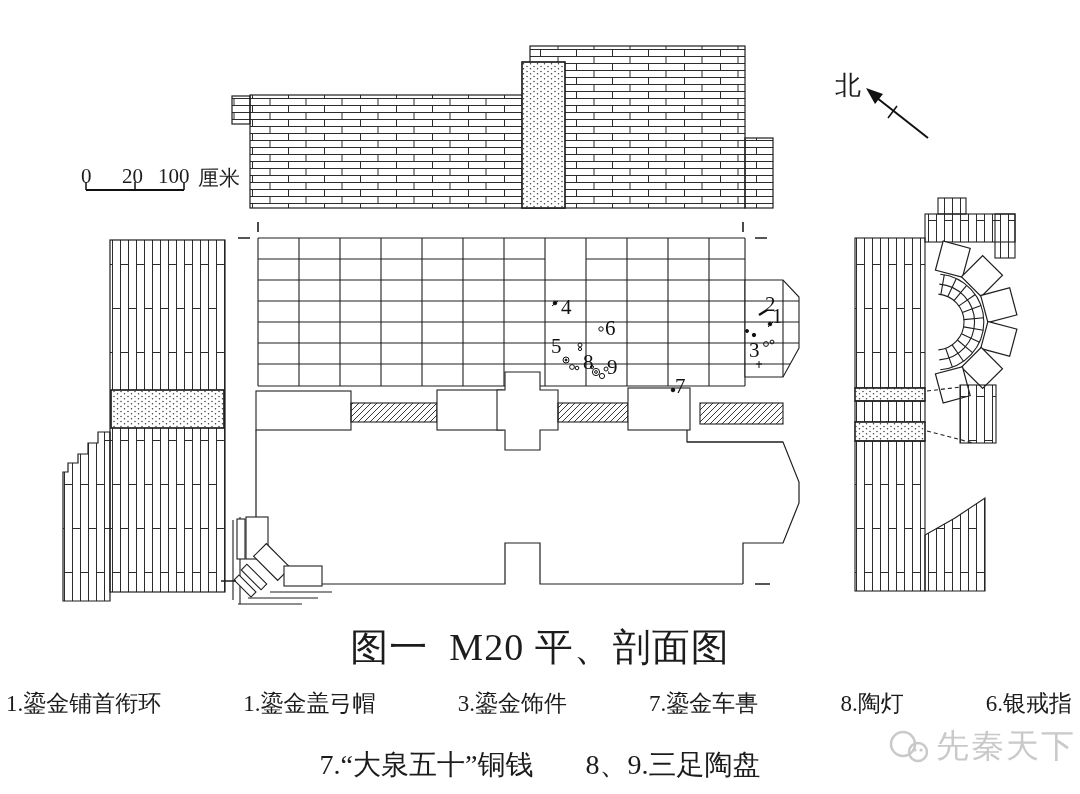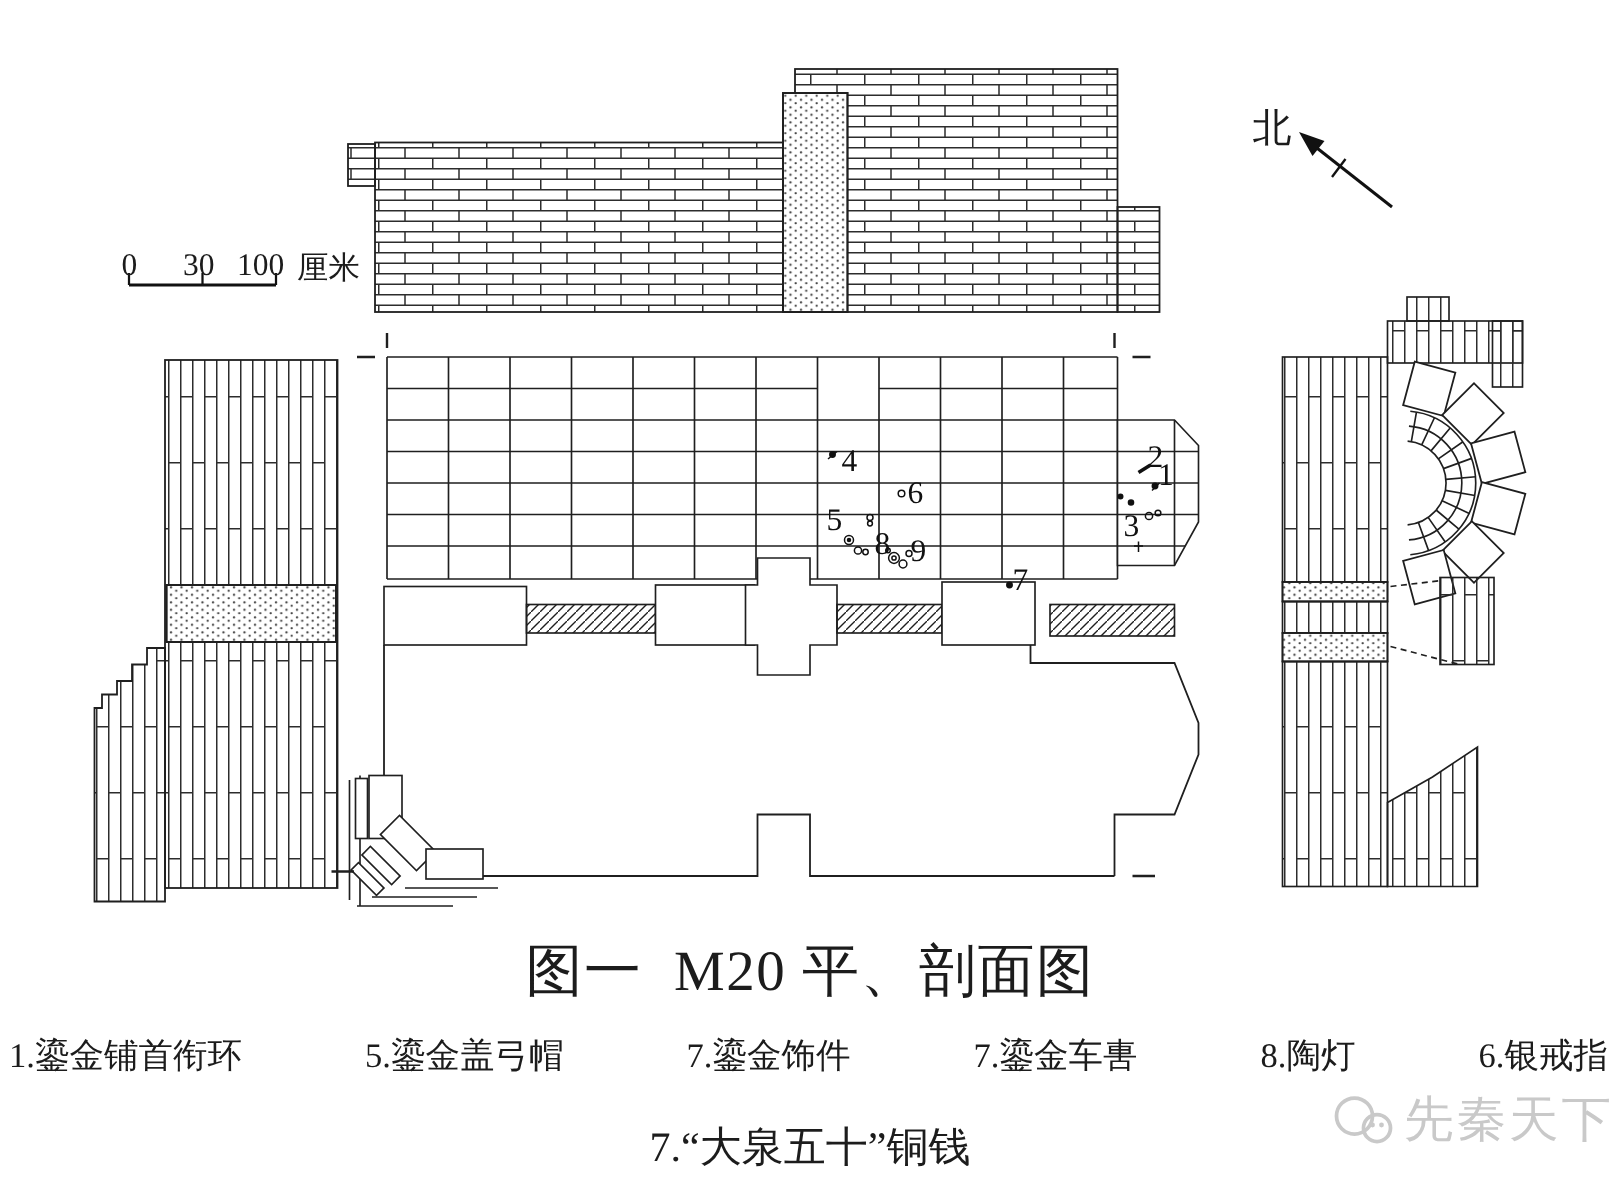--- a/index.html
+++ b/index.html
@@ -171,47 +171,48 @@
 
     <g stroke="#111" fill="none">
       <path d="M86,190H184" stroke-width="2"></path>
       <path d="M86,182V190 M135,182V190 M184,182V190" stroke-width="1.5"></path>
     </g>
   </svg>
 
   <div class="north-label">北</div>
 
   <span class="scale-label" style="left:81px">0</span>
-  <span class="scale-label" style="left:122px">30</span>
+  <span class="scale-label" style="left:122px">20</span>
   <span class="scale-label" style="left:158px">100</span>
   <span class="scale-label" style="left:198px">厘米</span>
 
   <span class="marker" style="left: 772px; top: 306px;">1</span>
   <span class="marker" style="left: 765px; top: 294px;">2</span>
   <span class="marker" style="left: 749px; top: 340px;">3</span>
   <span class="marker" style="left: 561px; top: 297px;">4</span>
   <span class="marker" style="left: 551px; top: 336px;">5</span>
   <span class="marker" style="left: 605px; top: 318px;">6</span>
   <span class="marker" style="left: 675px; top: 376px;">7</span>
   <span class="marker" style="left: 583px; top: 352px;">8</span>
   <span class="marker" style="left: 607px; top: 357px;">9</span>
 
   <div class="fig-title">图一  M20 平、剖面图</div>
 
   <div class="legend-row1">
     <span>1.鎏金铺首衔环</span>
-    <span>5.鎏金盖弓帽</span>
-    <span>7.鎏金饰件</span>
+    <span>1.鎏金盖弓帽</span>
+    <span>3.鎏金饰件</span>
     <span>7.鎏金车軎</span>
     <span>8.陶灯</span>
     <span>6.银戒指</span>
   </div>
 
   <div class="legend-row2">
     <span>7.“大泉五十”铜钱</span>
+    <span>8、9.三足陶盘</span>
   </div>
 
   <div class="watermark">
     <svg width="46" height="42" viewBox="0 0 46 42">
       <circle cx="17" cy="18" r="12" fill="none" stroke="#c9c9c9" stroke-width="2.5"></circle>
       <circle cx="32" cy="26" r="9" fill="none" stroke="#c9c9c9" stroke-width="2.5"></circle>
       <circle cx="29" cy="24" r="1.6" fill="#c9c9c9"></circle>
       <circle cx="35" cy="24" r="1.6" fill="#c9c9c9"></circle>
     </svg>
     <span>先秦天下</span>

